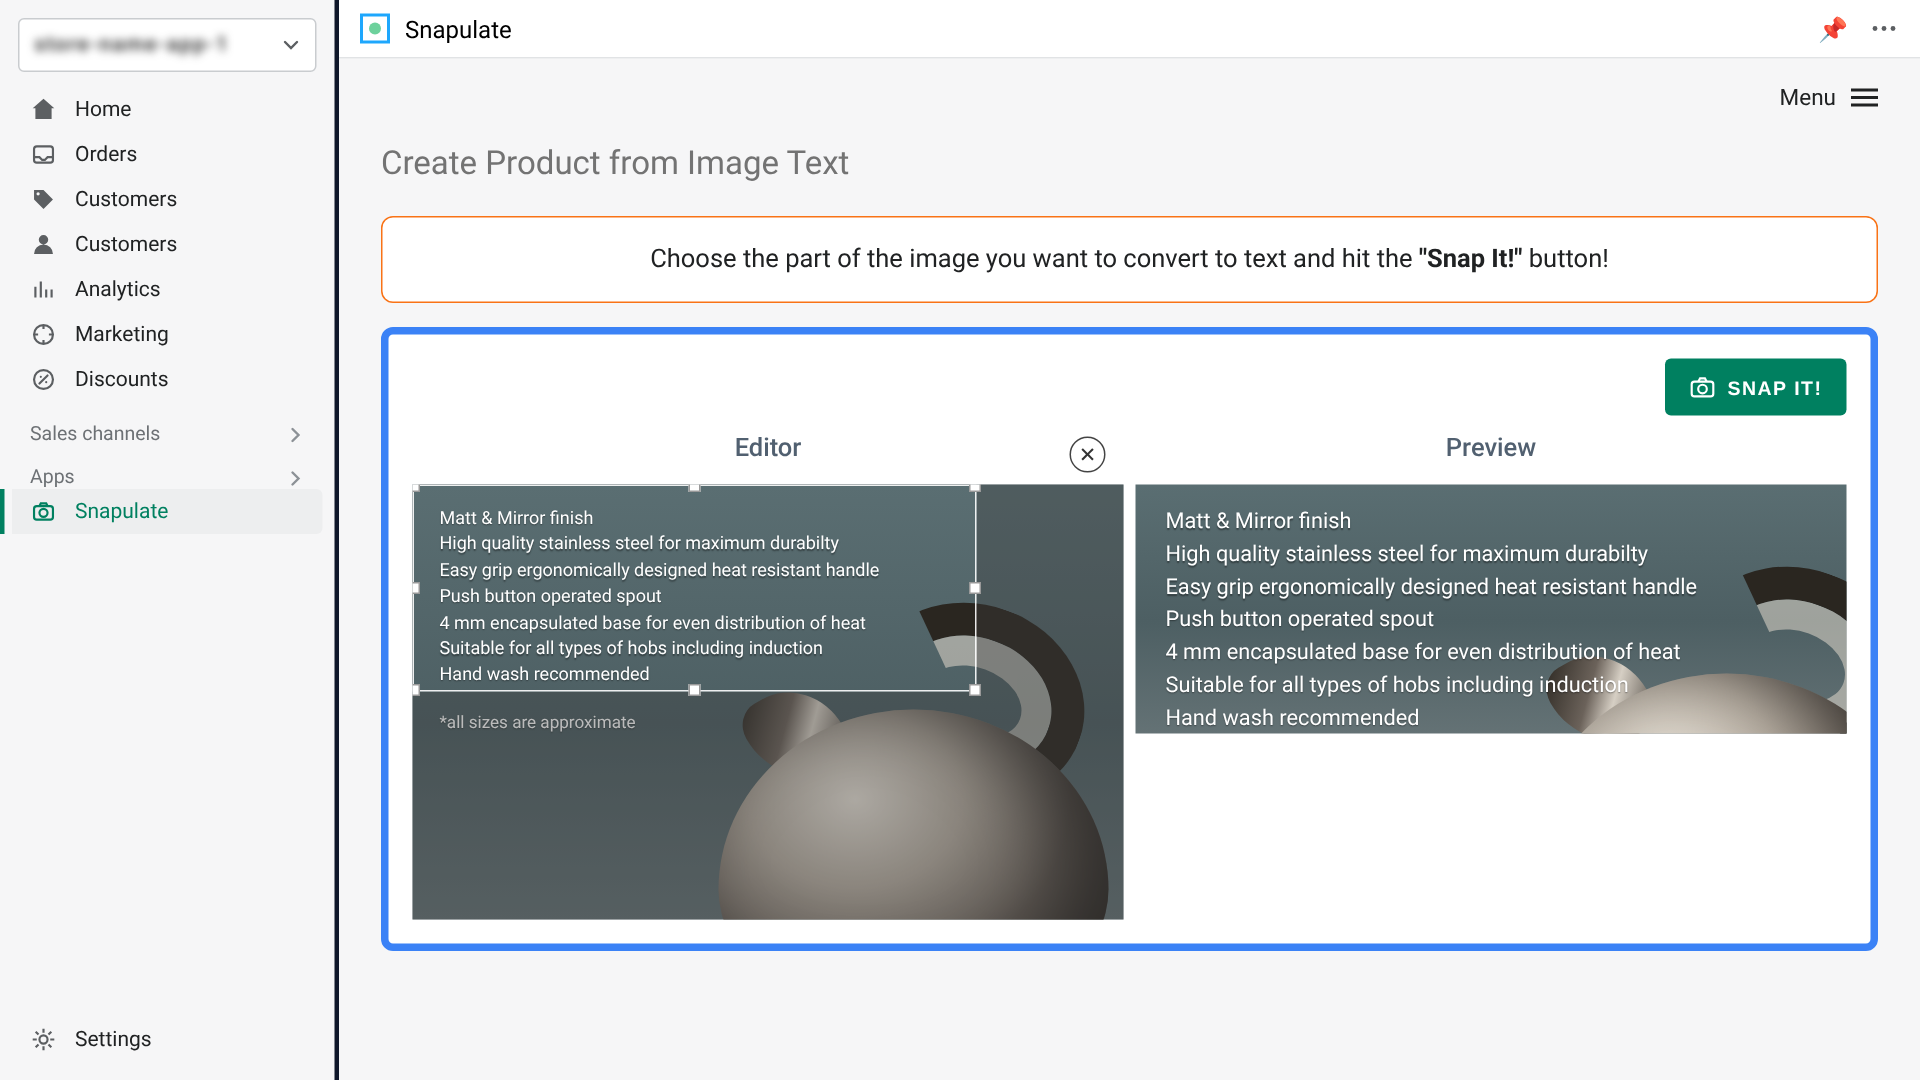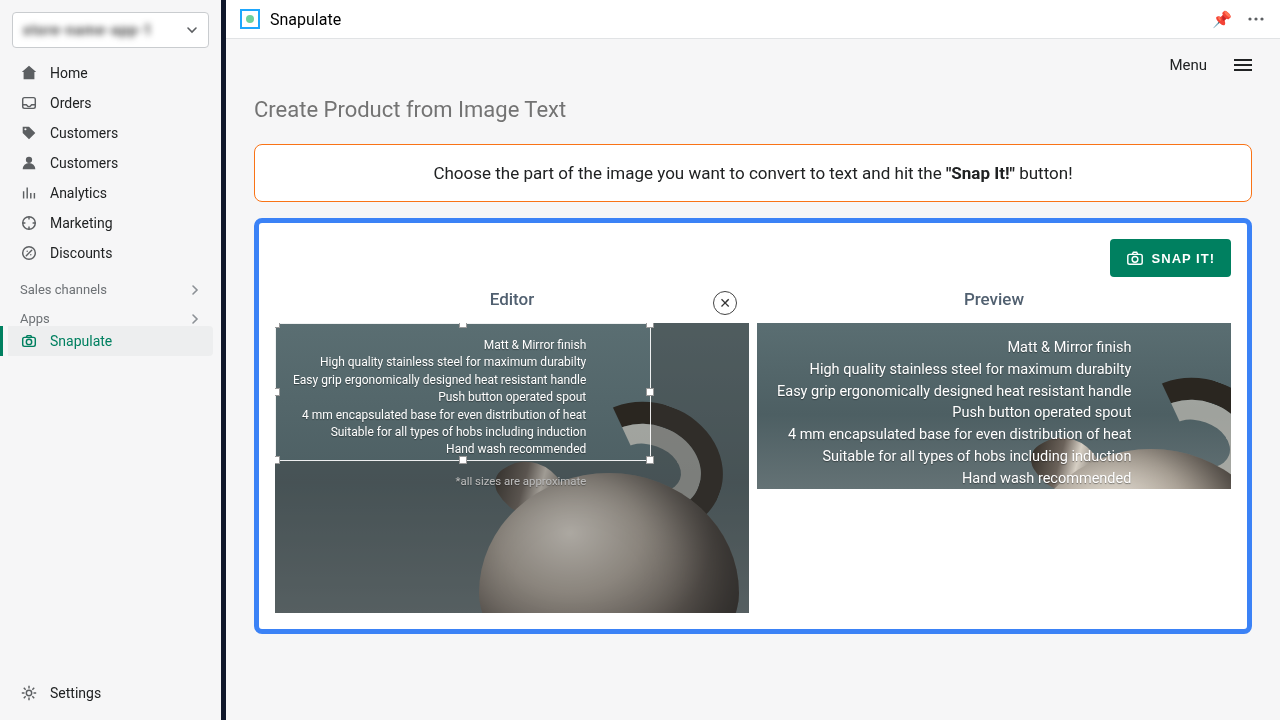--- a/index.html
+++ b/index.html
@@ -1,36 +1,36 @@
 <!DOCTYPE html>
 <html><head>
   <meta charset="utf-8">
   <style>
     * { box-sizing: border-box; margin: 0; padding: 0; }
     body { font-family: -apple-system, BlinkMacSystemFont, 'Segoe UI', Roboto, sans-serif; background: #f6f6f7; width: 1280px; height: 720px; overflow: hidden; }
     .app { display: flex; height: 100%; }
-    .sidebar { width: 226px; background: #f6f6f7; border-right: 5px solid #0f172a; display: flex; flex-direction: column; padding: 12px 8px; justify-content: space-between; }
+    .sidebar { width: 226px; background: #f6f6f7; border-right: 3px solid #0f172a; display: flex; flex-direction: column; padding: 12px 8px; justify-content: space-between; }
     .store-select { height: 36px; background: #fff; border: 1px solid #c9cccf; border-radius: 4px; margin: 0 4px 10px; display: flex; align-items: center; justify-content: space-between; padding: 0 10px; cursor: pointer; }
     .store-select .blurred { filter: blur(3px); color: #333; font-size: 14px; font-weight: 600; letter-spacing: 1px; }
     .nav-item { display: flex; align-items: center; padding: 6px 12px; border-radius: 4px; cursor: pointer; gap: 12px; color: #202223; font-size: 14px; }
     .nav-item .icon { width: 18px; height: 18px; display: flex; align-items: center; justify-content: center; color: #5c5f62; }
     .nav-section { margin-top: 14px; display: flex; align-items: center; justify-content: space-between; padding: 0 12px; font-size: 13px; color: #6d7175; }
     .nav-section .chev { color: #8c9196; }
     .nav-item.active { background: #edeeef; color: #008060; border-radius: 0 4px 4px 0; position: relative; }
     .nav-item.active::before { content:''; position:absolute; left:-8px; top:0; bottom:0; width:3px; background:#008060; }
     .nav-item.active .icon { color: #008060; }
     .spacer { flex: 1; }
     .content { flex: 1; display: flex; flex-direction: column; background: #f6f6f7; }
     .topbar { height: 39px; background: #fff; border-bottom: 1px solid #e1e3e5; display: flex; align-items: center; padding: 0 14px; justify-content: space-between; }
     .topbar-left { display: flex; align-items: center; gap: 10px; }
     .app-logo { width: 20px; height: 20px; border: 2px solid #1ea7fd; display:flex; align-items:center; justify-content:center; }
     .app-logo .dot { width:8px; height:8px; border-radius:50%; background:#6dd19c; }
     .topbar-right { display:flex; align-items:center; gap: 14px; color:#5c5f62; }
     .pin-icon { color:#b98900; font-size:16px; }
-    .menubar { height: 52px; display:flex; align-items:center; justify-content:flex-end; padding: 0 28px; gap:27px; color:#202223; }
+    .menubar { height: 52px; display:flex; align-items:center; justify-content:flex-end; padding: 0 28px; gap:10px; color:#202223; }
     .menubar .mlabel { font-size:15px; }
     .menu-burger { display:flex; flex-direction:column; gap:3px; }
     .menu-burger span { width:18px; height:2px; background:#202223; }
     .page { padding: 0 28px 20px; }
     .page-title { font-size: 22px; font-weight: 400; color:#737373; margin: 6px 0 22px; }
     .banner { background:#fff; border:1px solid #f97316; border-radius:8px; padding: 18px 20px; text-align:center; font-size:17px; color:#202223; margin-bottom: 16px; }
     .banner b { font-weight: 700; }
     .card { background:#fff; border:5px solid #3b82f6; border-radius:8px; padding: 16px; }
     .card-head { display:flex; justify-content:flex-end; margin-bottom: 12px; }
     .snap-btn { background:#008060; color:#fff; border:none; border-radius:4px; padding: 10px 16px; font-size:13px; font-weight:600; letter-spacing:1px; cursor:pointer; display:flex; align-items:center; gap:8px; }
@@ -40,21 +40,21 @@
     .editor-wrap { position:relative; }
     .close-crop { position:absolute; right:12px; top:-32px; width:24px; height:24px; border:1.5px solid #444; border-radius:50%; background:#fff; display:flex; align-items:center; justify-content:center; font-size:14px; color:#333; cursor:pointer; }
     .img-box { position:relative; width:100%; height:290px; background:linear-gradient(180deg,#5a6e72 0%,#4d5f63 55%,#647275 100%); overflow:hidden; }
     .img-box.preview-box { height: 166px; }
     .kettle { position:absolute; right:-40px; bottom:-60px; width:360px; height:360px; }
     .kettle.prev { right:-110px; bottom:-160px; width:380px; height:380px; }
     .kettle .body { position:absolute; left:50%; bottom:0; transform:translateX(-50%); width:260px; height:200px; border-radius:50% 50% 40% 40%/60% 60% 40% 40%; background: radial-gradient(ellipse at 35% 30%, #e8e2d8 0%, #b5aca0 30%, #6b625a 60%, #3a342e 100%); box-shadow: inset -30px -10px 50px rgba(0,0,0,.5); }
     .kettle .spout { position:absolute; left:20%; bottom:150px; width:60px; height:65px; background:linear-gradient(135deg,#2a2620,#6b625a 40%,#d6cfc4 60%,#3a342e); border-radius:30% 70% 20% 80%; transform:rotate(-30deg); }
     .kettle .handle { position:absolute; right:18%; bottom:140px; width:150px; height:130px; border:22px solid transparent; border-top-color:#2a2620; border-right-color:#2a2620; border-radius:50%; transform:rotate(20deg); }
     .kettle .handle::after { content:''; position:absolute; inset:0; border:20px solid transparent; border-top-color:#d6cfc4; border-right-color:#d6cfc4; border-radius:50%; opacity:.6; }
-    .img-text { position:absolute; left:18px; top:14px; color:#fff; font-size:12px; line-height:1.45; text-shadow:0 1px 1px rgba(0,0,0,.4);text-align:right; }
+    .img-text { position:absolute; left:18px; top:14px; color:#fff; font-size:12px; line-height:1.45; text-shadow:0 1px 1px rgba(0,0,0,.4); }
     .img-text.big { font-size:14.5px; line-height:1.5; top:14px; left:20px; }
     .img-text .note { margin-top:14px; font-style:normal; font-size:.95em; }
     .crop { position:absolute; left:0; top:0; right:98px; height:138px; border:1px solid rgba(255,255,255,.9); box-shadow: 0 0 0 9999px rgba(60,60,60,.35); }
     .crop .h { position:absolute; width:8px; height:8px; background:#fff; border:1px solid #999; }
     .crop .h.tl { left:-4px; top:-4px; } .crop .h.tm { left:50%; top:-4px; margin-left:-4px; } .crop .h.tr { right:-4px; top:-4px; }
     .crop .h.ml { left:-4px; top:50%; margin-top:-4px; } .crop .h.mr { right:-4px; top:50%; margin-top:-4px; }
     .crop .h.bl { left:-4px; bottom:-4px; } .crop .h.bm { left:50%; bottom:-4px; margin-left:-4px; } .crop .h.br { right:-4px; bottom:-4px; }
     svg { display:block; }
   </style>
 </head>

